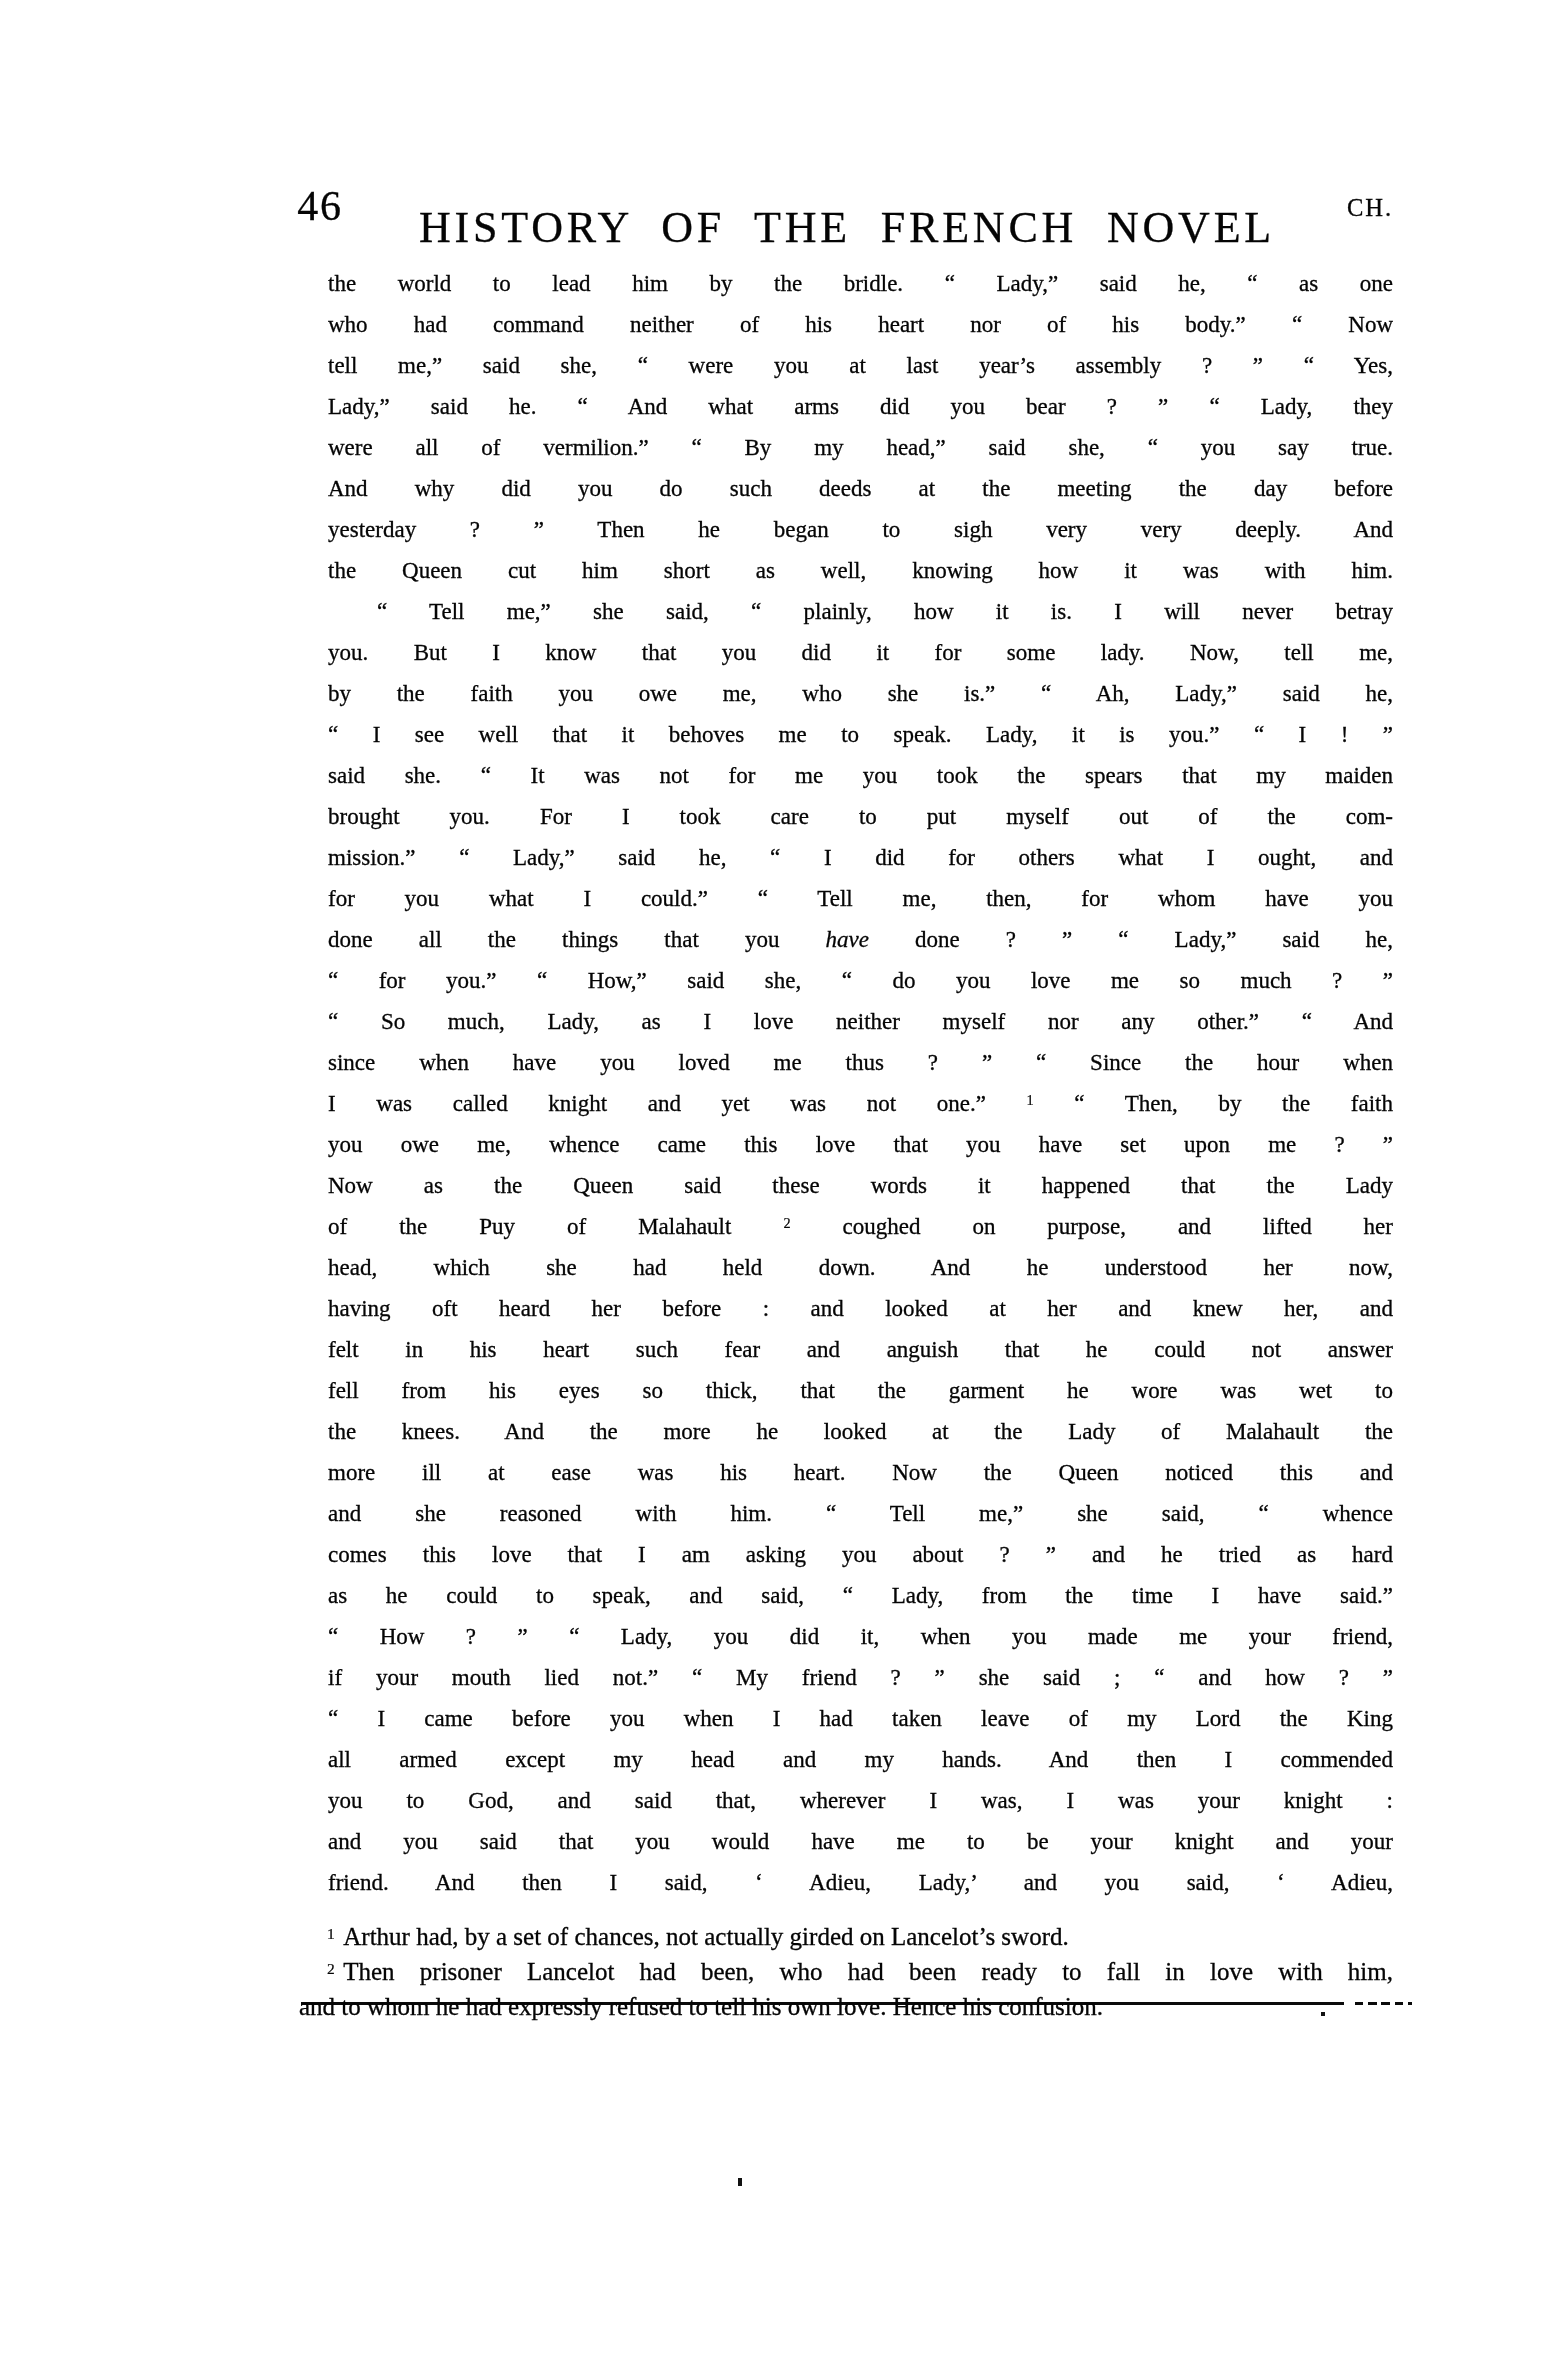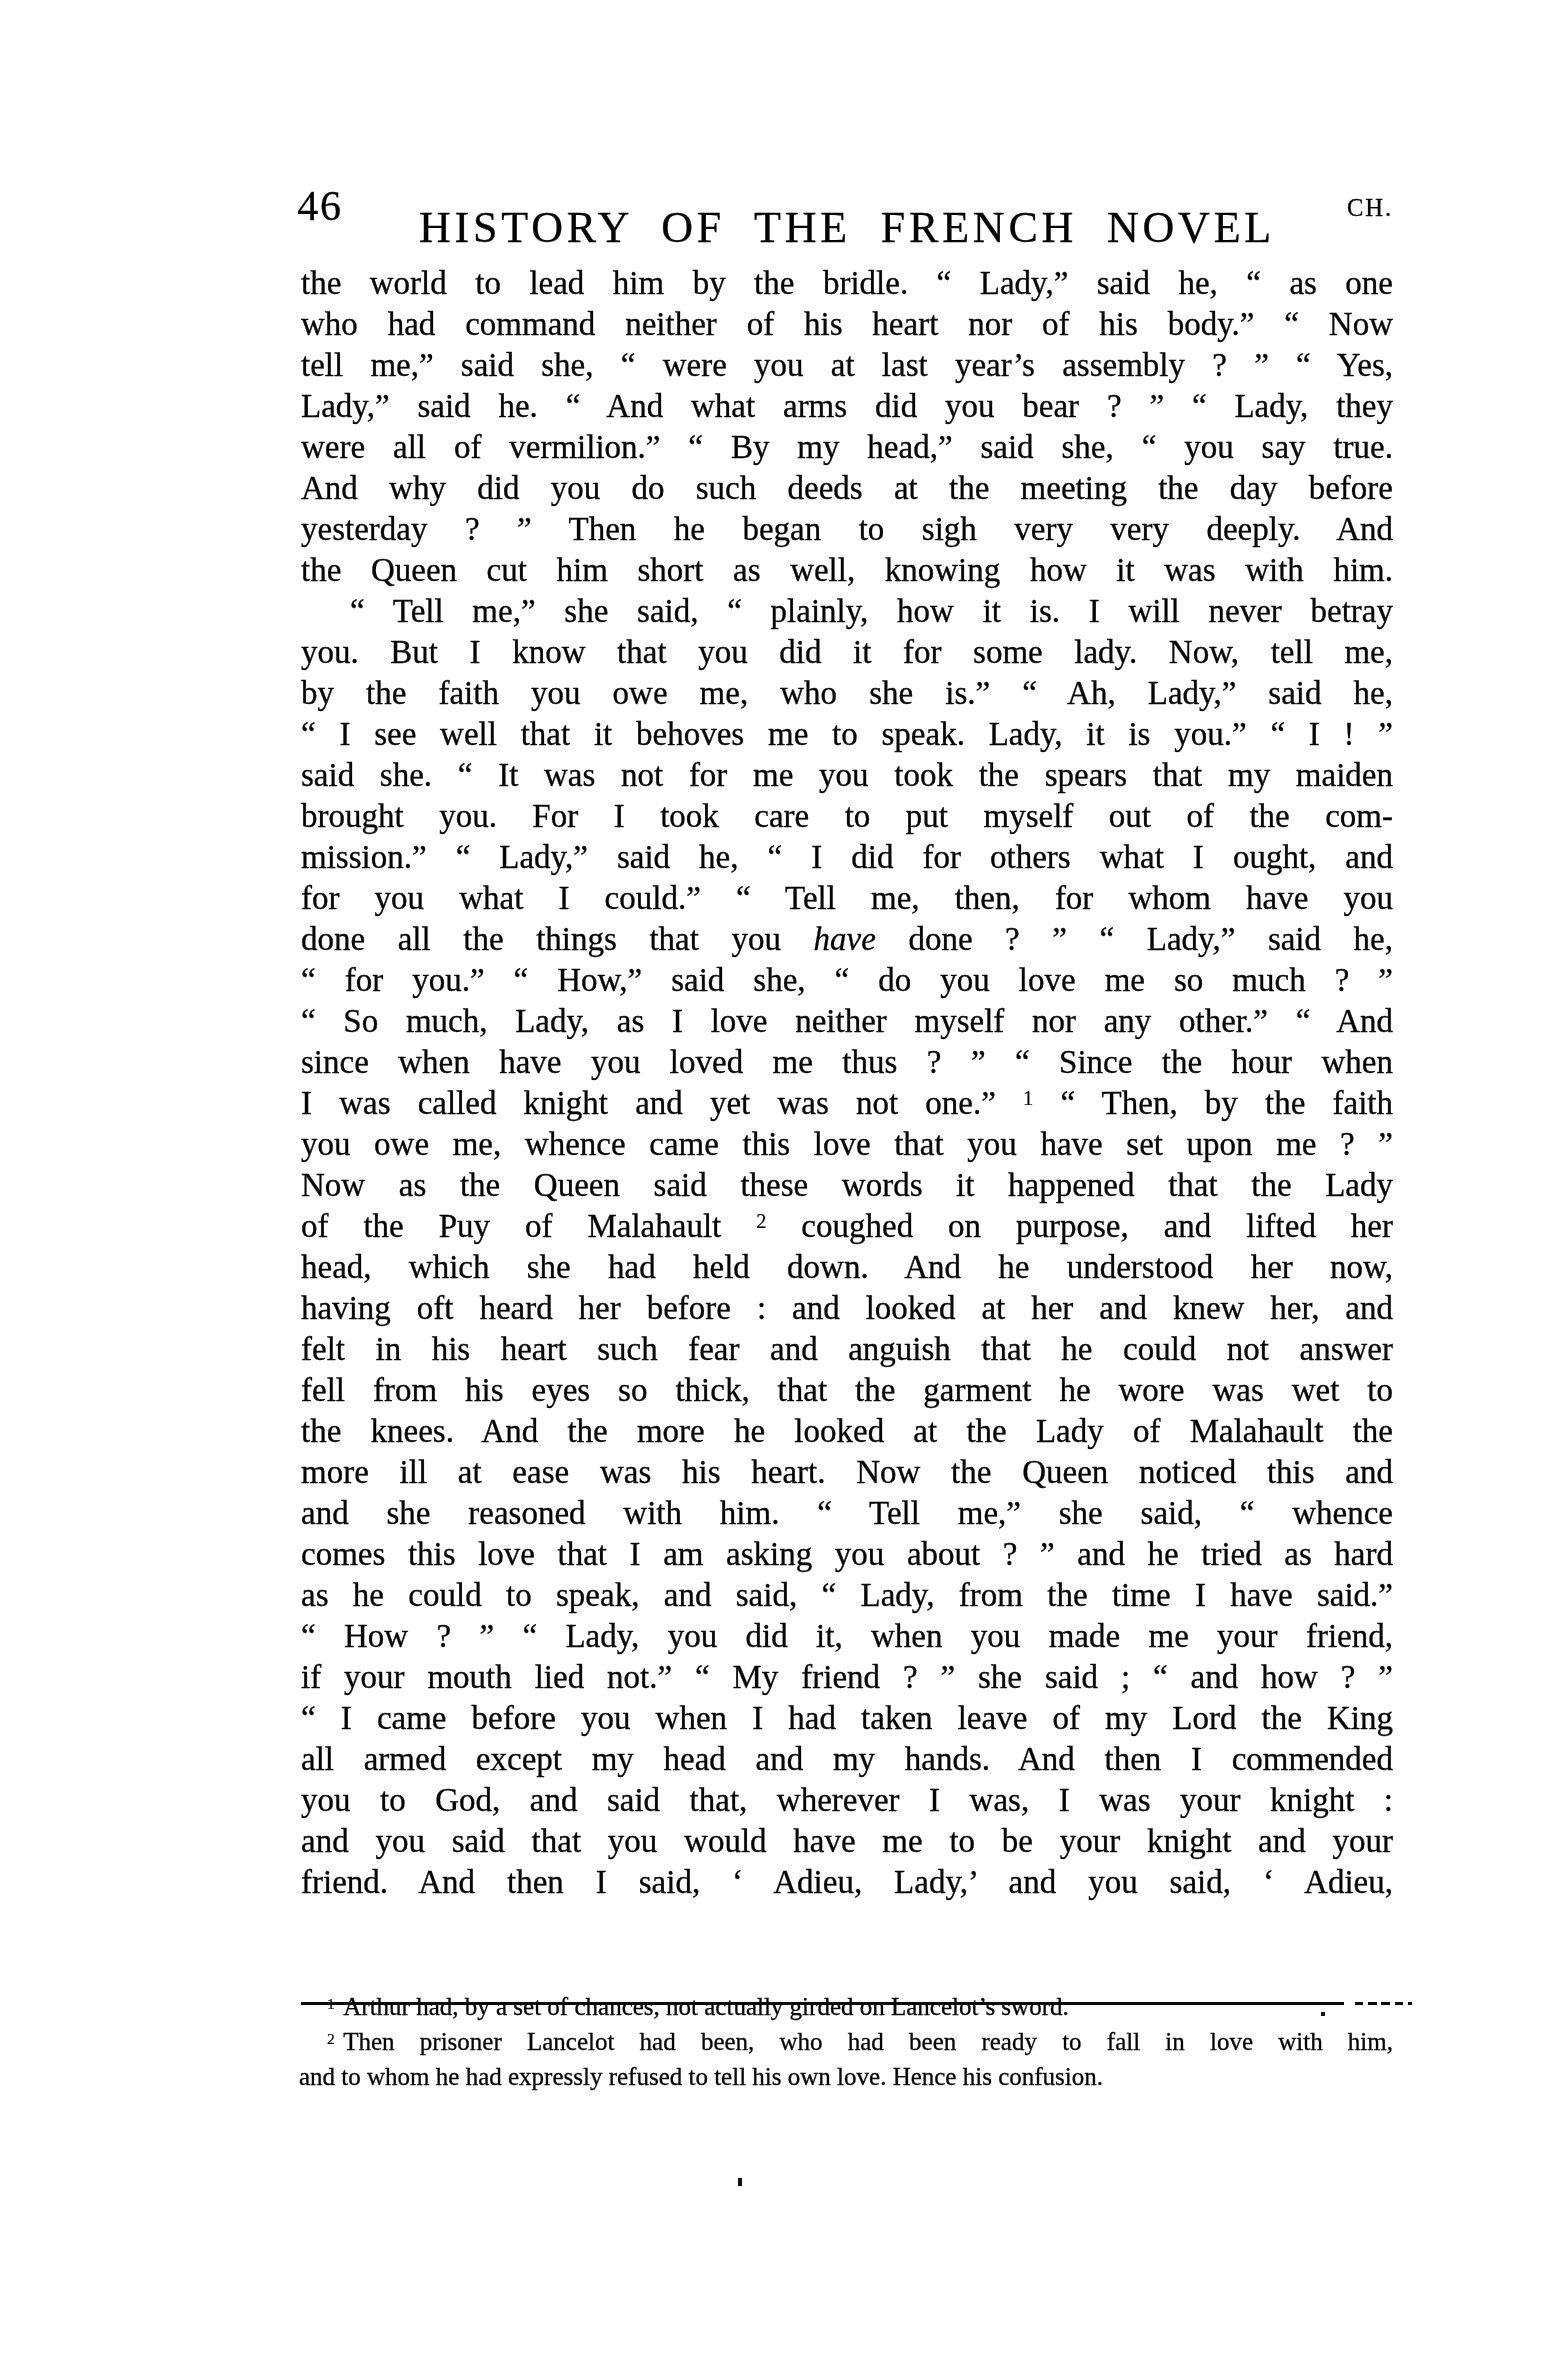--- a/index.html
+++ b/index.html
@@ -55,25 +55,26 @@
   
   .body-text {
     position: absolute;
     left: 301px;
     top: 263px;
     width: 1092px;
   }
   .ln {
     height: 41px;
     line-height: 41px;
-    font-size: 33px;
+    font-size: 23px;
     text-align: justify;
     text-align-last: justify;
     overflow: hidden;
     white-space: normal;
+    margin-left: 27px;
   }
   .ln.indent { padding-left: 49px; }
   .it { font-style: italic; }
   .sup {
     font-size: 0.62em;
     line-height: 0;
     position: relative;
     top: -0.42em;
     vertical-align: baseline;
     -webkit-text-stroke: 0.2px #050505;
@@ -99,21 +100,21 @@
     left: 1054px; top: 0;
     width: 57px;
     height: 2.8px;
     background: repeating-linear-gradient(90deg, #0a0a0a 0 8.5px, transparent 8.5px 13.2px);
   }
 
   
   .footnotes {
     position: absolute;
     left: 299px;
-    top: 1989px;
+    top: 1919px;
     width: 1094px;
   }
   .fn {
     font-size: 25px;
     line-height: 35px;
     height: 35px;
     overflow: hidden;
     text-align: left;
   }
   .fn.fn-indent { padding-left: 28px; }

